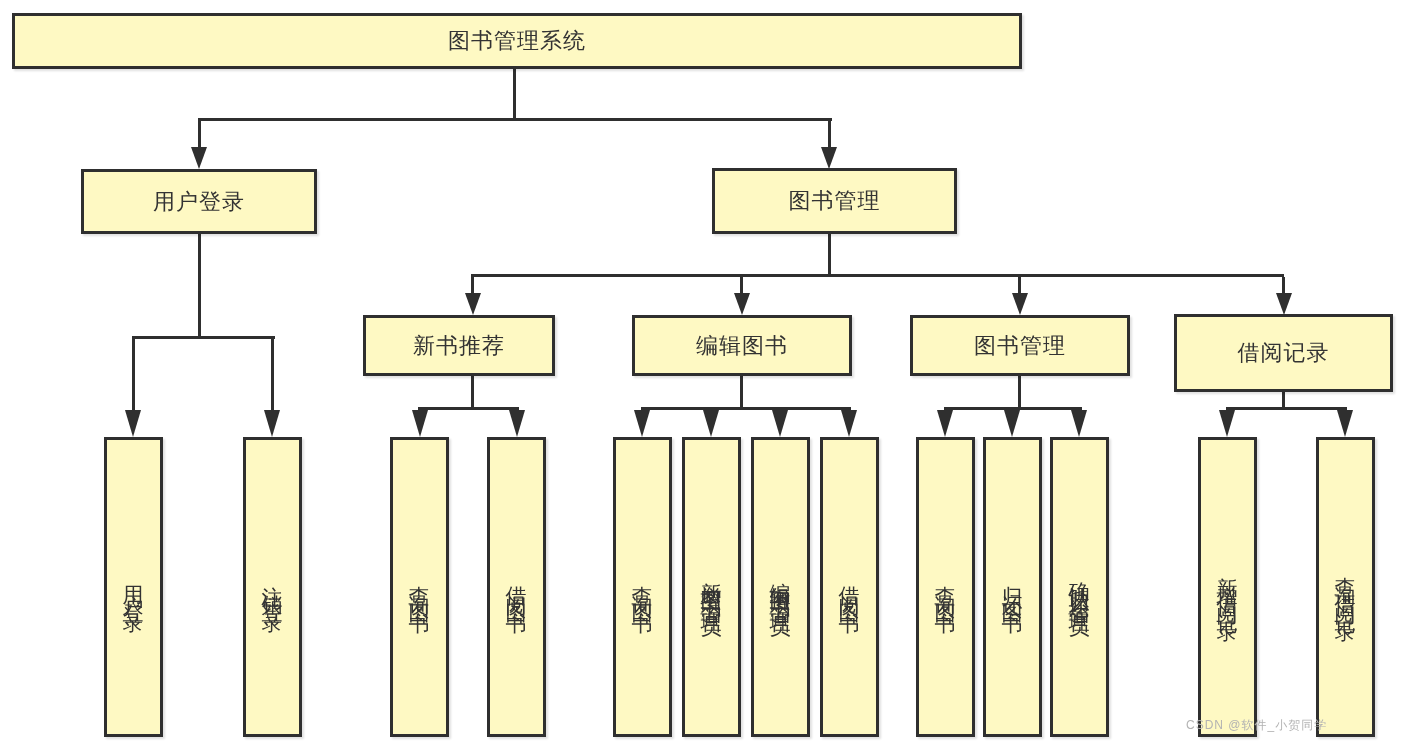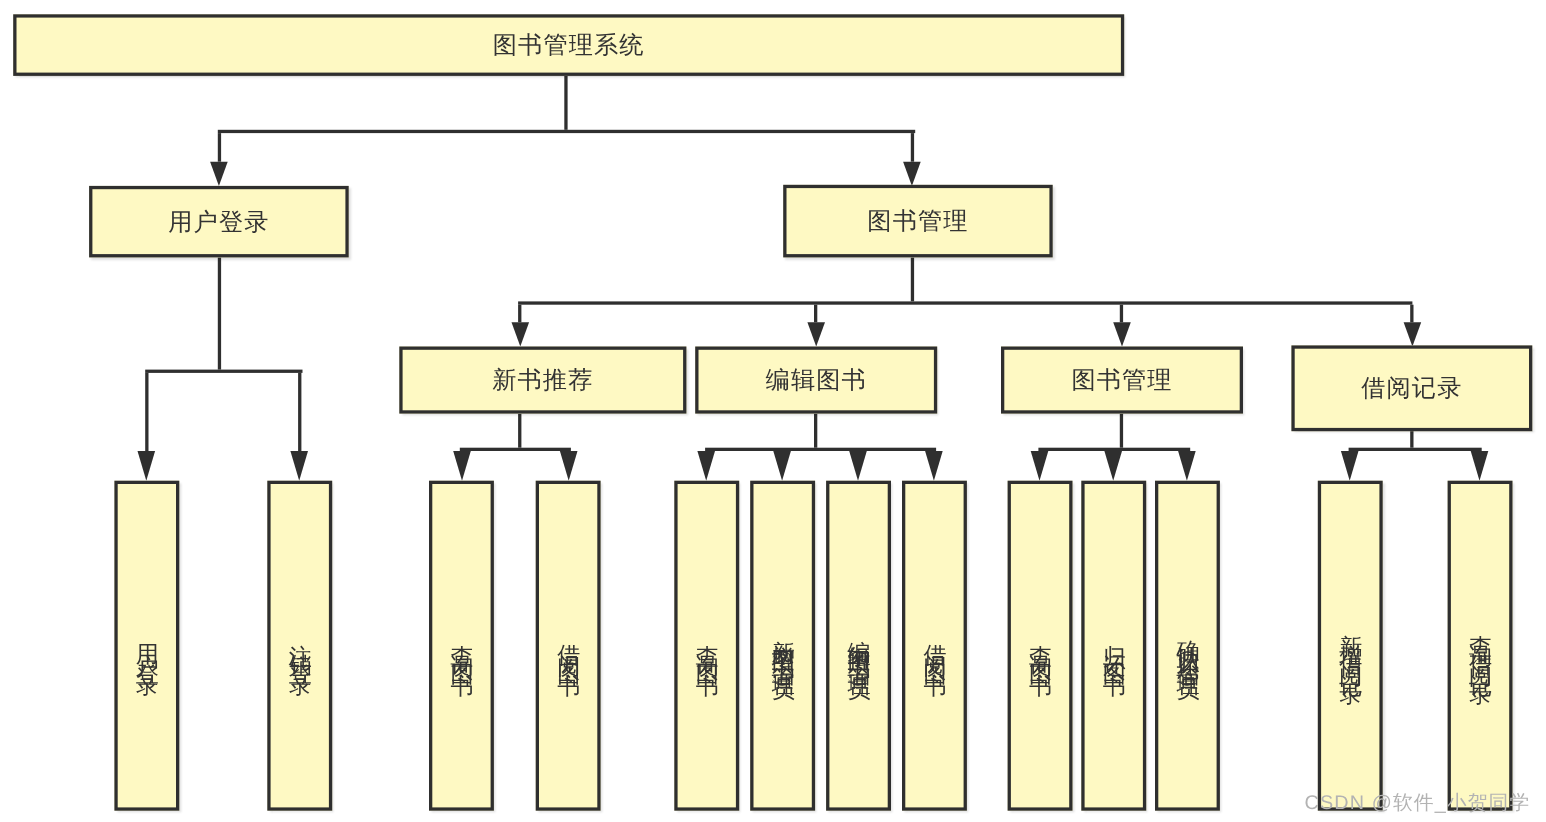--- a/index.html
+++ b/index.html
@@ -15,21 +15,21 @@
   .leaf .vtext{writing-mode:vertical-rl;text-orientation:mixed;font-size:21px;
                letter-spacing:9px;line-height:1;color:#333;}
 
   
   .vl{position:absolute;width:3px;background:#2f2f2f;}
   .hl{position:absolute;height:3px;background:#2f2f2f;}
   .ah{position:absolute;width:0;height:0;border-left:8px solid transparent;border-right:8px solid transparent;}
   .ah22{border-top:22px solid #2f2f2f;}
   .ah27{border-top:27px solid #2f2f2f;}
 
-  .watermark{position:absolute;left:1186px;top:717px;font-size:18px;color:#b3b3b3;
+  .watermark{position:absolute;left:1186px;top:717px;font-size:12px;color:#b3b3b3;
              letter-spacing:1px;white-space:nowrap;z-index:5;}
 </style>
 </head>
 <body>
 
 <div class="stage">
 
   <div class="vl" style="left:513px;top:69px;height:49px"></div>
   <div class="hl" style="left:198px;top:118px;width:634px"></div>
   <div class="vl" style="left:198px;top:121px;height:26px"></div>
@@ -83,21 +83,21 @@
   </div>
 
   <div class="node hnode" style="left:81px;top:169px;width:236px;height:65px">
     <span>用户登录</span>
   </div>
 
   <div class="node hnode" style="left:712px;top:168px;width:245px;height:66px">
     <span>图书管理</span>
   </div>
 
-  <div class="node hnode" style="left:363px;top:315px;width:261px;height:61px">
+  <div class="node hnode" style="left:363px;top:315px;width:192px;height:61px">
     <span>新书推荐</span>
   </div>
 
   <div class="node hnode" style="left:632px;top:315px;width:220px;height:61px">
     <span>编辑图书</span>
   </div>
 
   <div class="node hnode" style="left:910px;top:315px;width:220px;height:61px">
     <span>图书管理</span>
   </div>

